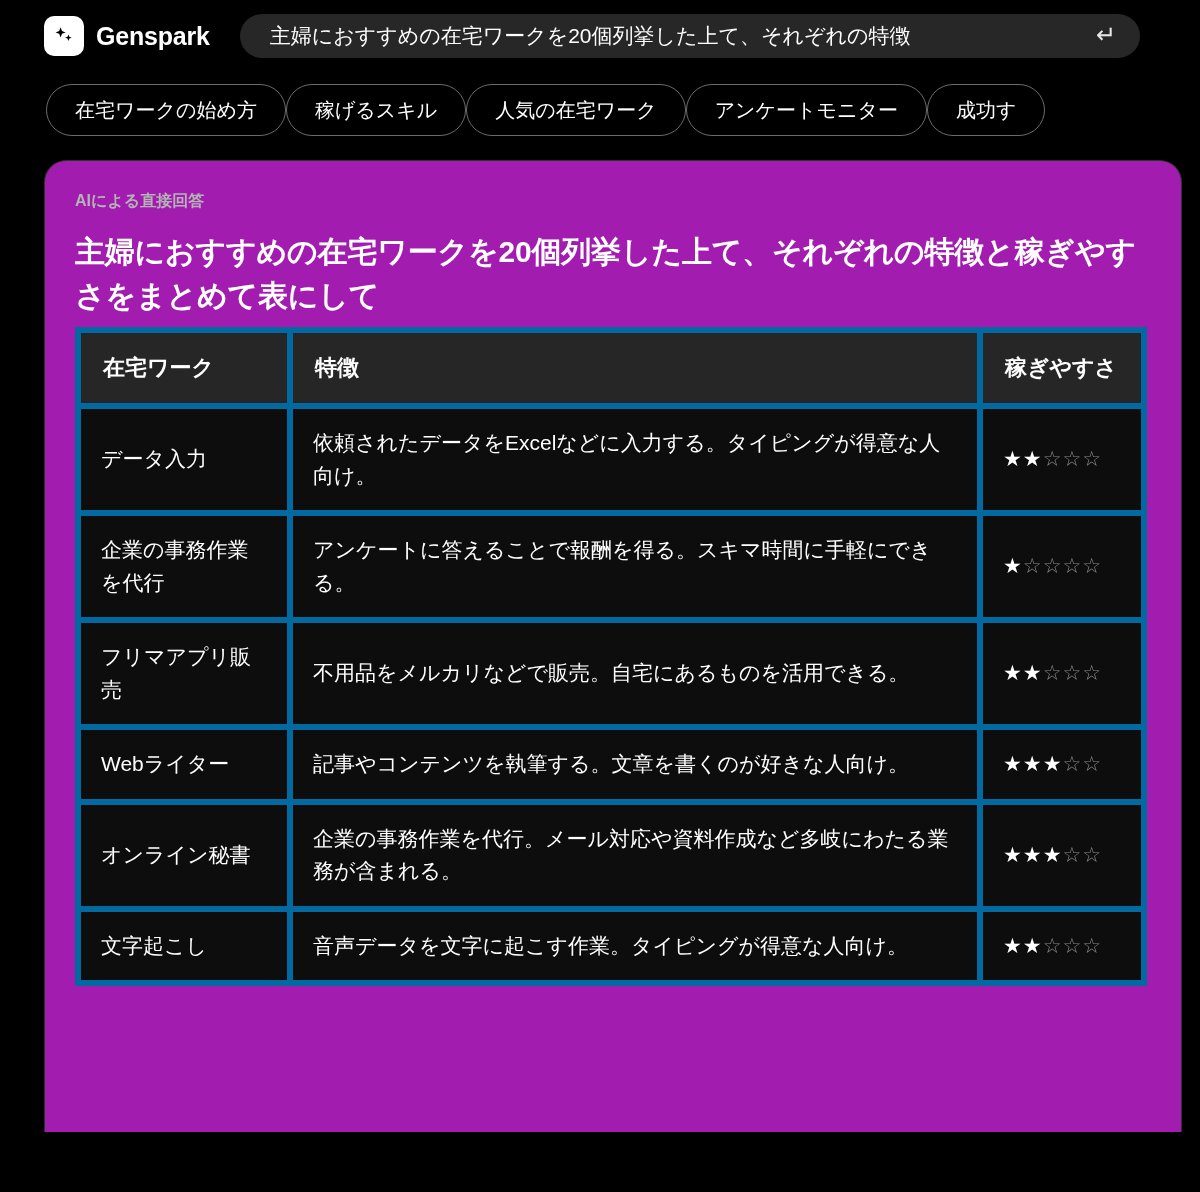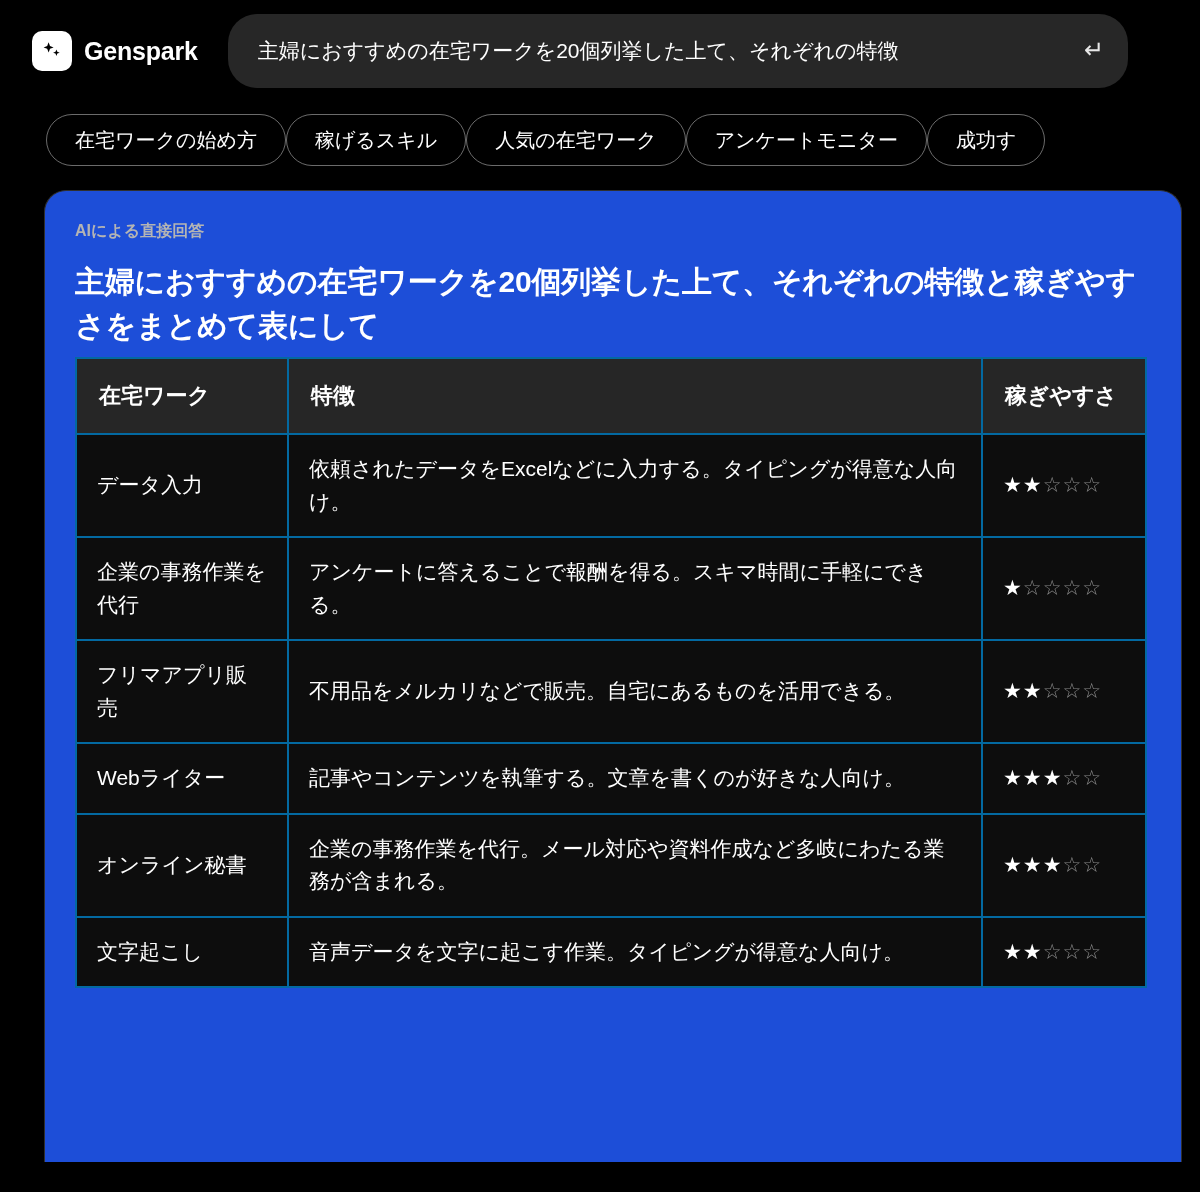--- a/index.html
+++ b/index.html
@@ -11,21 +11,21 @@
     height: 1192px;
     overflow: hidden;
     font-family: "Liberation Sans", "DejaVu Sans", sans-serif;
     color: #ffffff;
   }
 
   
   .topbar {
     display: flex;
     align-items: center;
-    padding: 14px 24px 10px 32px;
+    padding: 14px 24px 10px 44px;
     gap: 18px;
   }
   .brand {
     display: flex;
     align-items: center;
     gap: 12px;
     flex: 0 0 auto;
   }
   .brand-mark {
     width: 40px;
@@ -41,21 +41,21 @@
   .brand-name {
     font-size: 25px;
     font-weight: bold;
     letter-spacing: -0.2px;
     color: #ffffff;
   }
 
   .searchbar {
     flex: 1 1 auto;
     max-width: 900px;
-    height: 74px;
+    height: 44px;
     background: #272727;
     border-radius: 29px;
     display: flex;
     align-items: center;
     padding: 0 24px 0 30px;
     gap: 14px;
     margin-left: 12px;
   }
   .search-text {
     flex: 1 1 auto;
@@ -92,21 +92,21 @@
     line-height: 1.2;
     flex: 0 0 auto;
   }
 
   
   .answer-card {
     margin: 6px 18px 0 44px;
     border: 1px solid #2f2f2f;
     border-radius: 22px 22px 0 0;
     border-bottom: none;
-    background: #1d4ed8;
+    background: #a21caf;
     padding: 30px 34px 0 30px;
     height: 972px;
     overflow: hidden;
   }
   .answer-label {
     font-size: 16px;
     font-weight: bold;
     color: #b4b4b4;
     margin-bottom: 18px;
   }
@@ -121,21 +121,21 @@
 
   
   table.result-table {
     width: 100%;
     border-collapse: collapse;
     table-layout: fixed;
     background: #0d0d0d;
   }
   table.result-table th,
   table.result-table td {
-    border: 2px solid #0369a1;
+    border: 6px solid #0369a1;
     text-align: left;
     vertical-align: middle;
   }
   table.result-table thead th {
     background: #262626;
     font-size: 22px;
     font-weight: bold;
     color: #ffffff;
     padding: 20px 22px;
     height: 76px;

